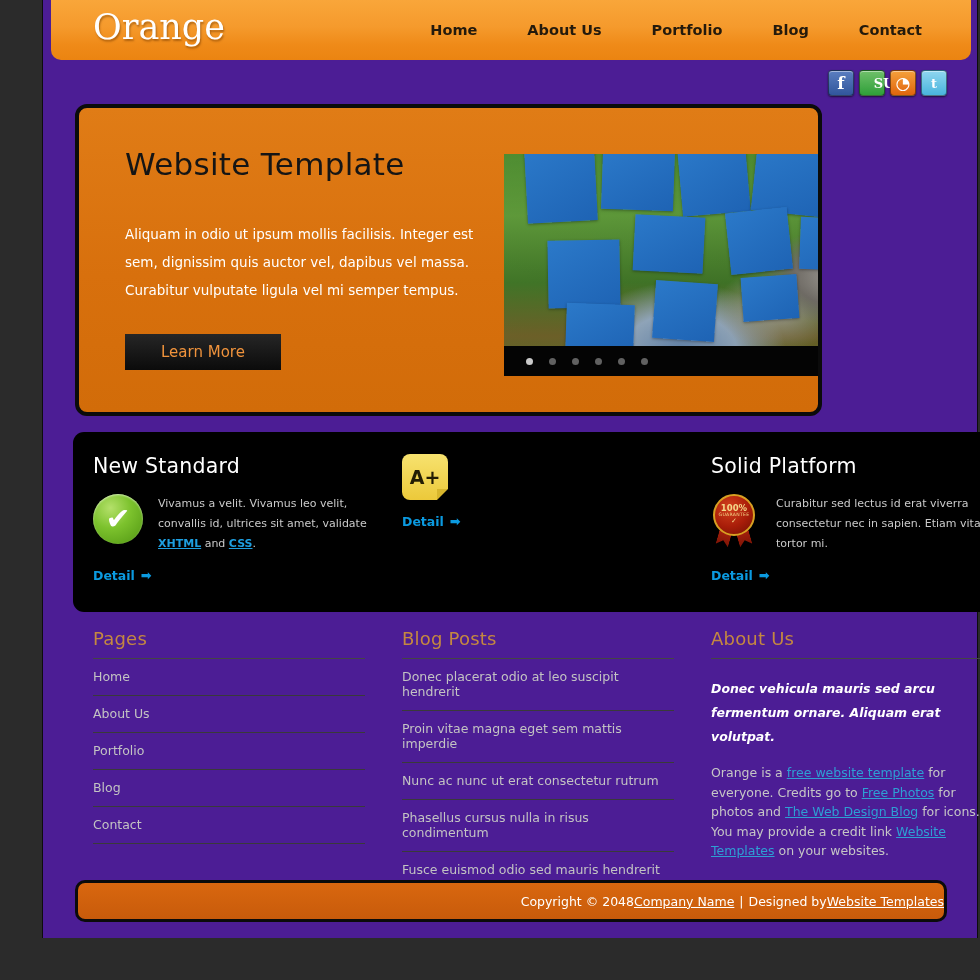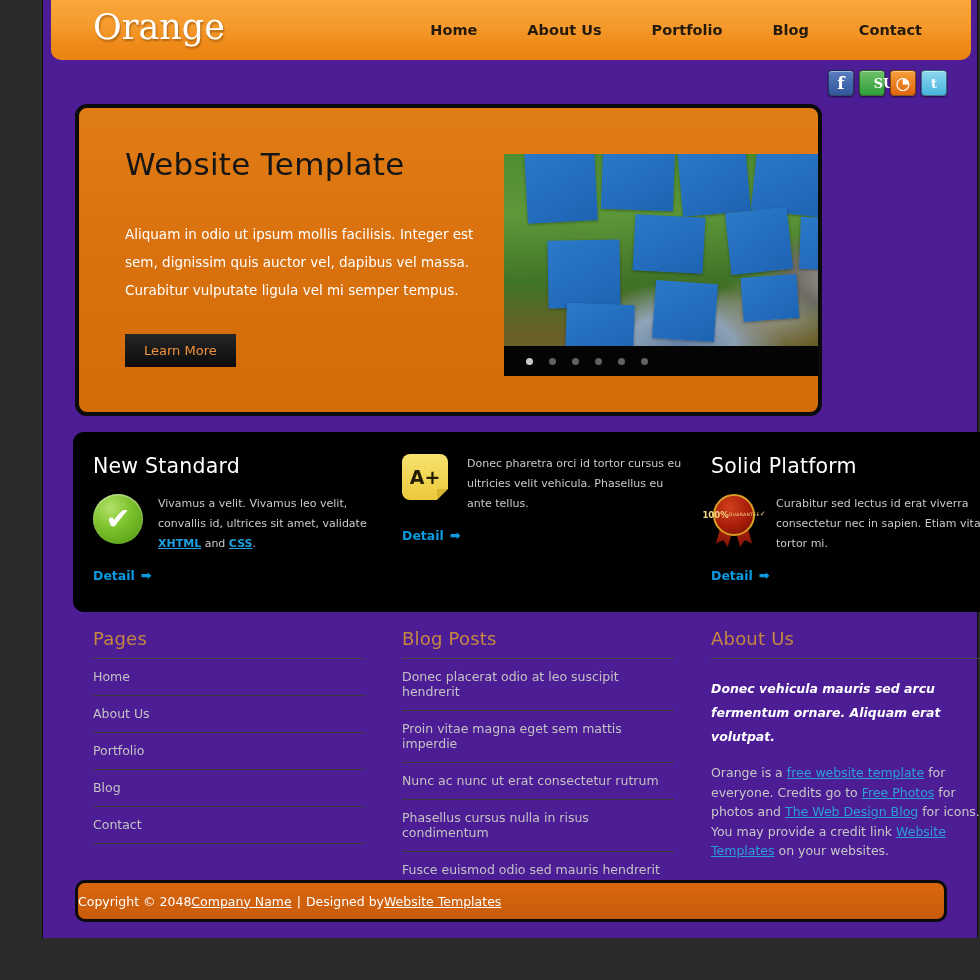--- a/index.html
+++ b/index.html
@@ -113,24 +113,24 @@
   }
   #banner-desc {
     margin-top: 38px;
     font-size: 13.5px;
     line-height: 28px;
     color: #ffffff;
   }
   #learn-more {
     display: inline-block;
     margin-top: 30px;
-    padding: 9px 19px;
+    padding: 9px 36px;
     background: linear-gradient(to bottom,#262626,#0b0b0b);
     color: #f0933c;
-    font-size: 13px;
+    font-size: 15px;
     border: none;
     cursor: pointer;
     font-family: inherit;
   }
 
   
   #slider {
     position: absolute;
     left: 425px;
     top: 46px;
@@ -229,21 +229,21 @@
     border-color: transparent transparent #000 #d8b62d;
   }
   .ico-badge {
     width: 46px; height: 52px; position: relative;
   }
   .ico-badge .circ {
     position: absolute; left: 2px; top: 0;
     width: 42px; height: 42px; border-radius: 50%;
     background: radial-gradient(circle at 38% 30%, #d2401d 0%, #a81d09 55%, #6f1103 100%);
     border: 2px solid #d8a022;
-    display: flex; flex-direction: row; align-items: center; justify-content: center;
+    display: flex; flex-direction: column; align-items: center; justify-content: center;
     color: #f4d98a; line-height: 1.05;
   }
   .ico-badge .p1 { font-size: 8.5px; font-weight: bold; }
   .ico-badge .p2 { font-size: 4.6px; letter-spacing: 0.3px; }
   .ico-badge .p3 { font-size: 7px; }
   .ico-badge .tail-l, .ico-badge .tail-r {
     position: absolute; bottom: 0; width: 13px; height: 20px;
     background: linear-gradient(to bottom,#b52410,#7d1405);
   }
   .ico-badge .tail-l { left: 7px; transform: rotate(16deg); clip-path: polygon(0 0,100% 0,100% 100%,50% 72%,0 100%); }
@@ -279,21 +279,21 @@
   }
   .about-body a { color: #2e9fd4; text-decoration: underline; }
 
   
   #copyright {
     position: absolute; left: 32px; top: 880px;
     width: 872px; height: 42px;
     background: linear-gradient(to bottom,#d9670f,#c85b0b);
     border: 3px solid #0b0b0b;
     border-radius: 10px;
-    display: flex; align-items: center; justify-content: flex-start;
+    display: flex; align-items: center; justify-content: flex-end;
     color: #ffffff; font-size: 12.5px;
   }
   #copyright a { color: #ffffff; text-decoration: underline; }
   #copyright .sep { margin: 0 5px; }
 </style>
 </head>
 <body>
 
 <div id="page-wrapper">
 
@@ -370,21 +370,20 @@
         </div>
       </div>
       <a class="detail-link"><span>Detail</span><span class="arrow">➡</span></a>
     </div>
 
     <div class="feature-col">
       <div class="feature-body">
         <div class="feature-ico">
           <div class="ico-aplus">A+</div>
         </div>
-        <div class="feature-text">Donec pharetra orci id tortor cursus eu ultricies velit vehicula. Phasellus eu ante tellus.</div>
       </div>
       <a class="detail-link"><span>Detail</span><span class="arrow">➡</span></a>
     </div>
 
     <div class="feature-col">
       <h2 class="feature-title">Solid Platform</h2>
       <div class="feature-body">
         <div class="feature-ico">
           <div class="ico-badge">
             <span class="tail-l"></span>

